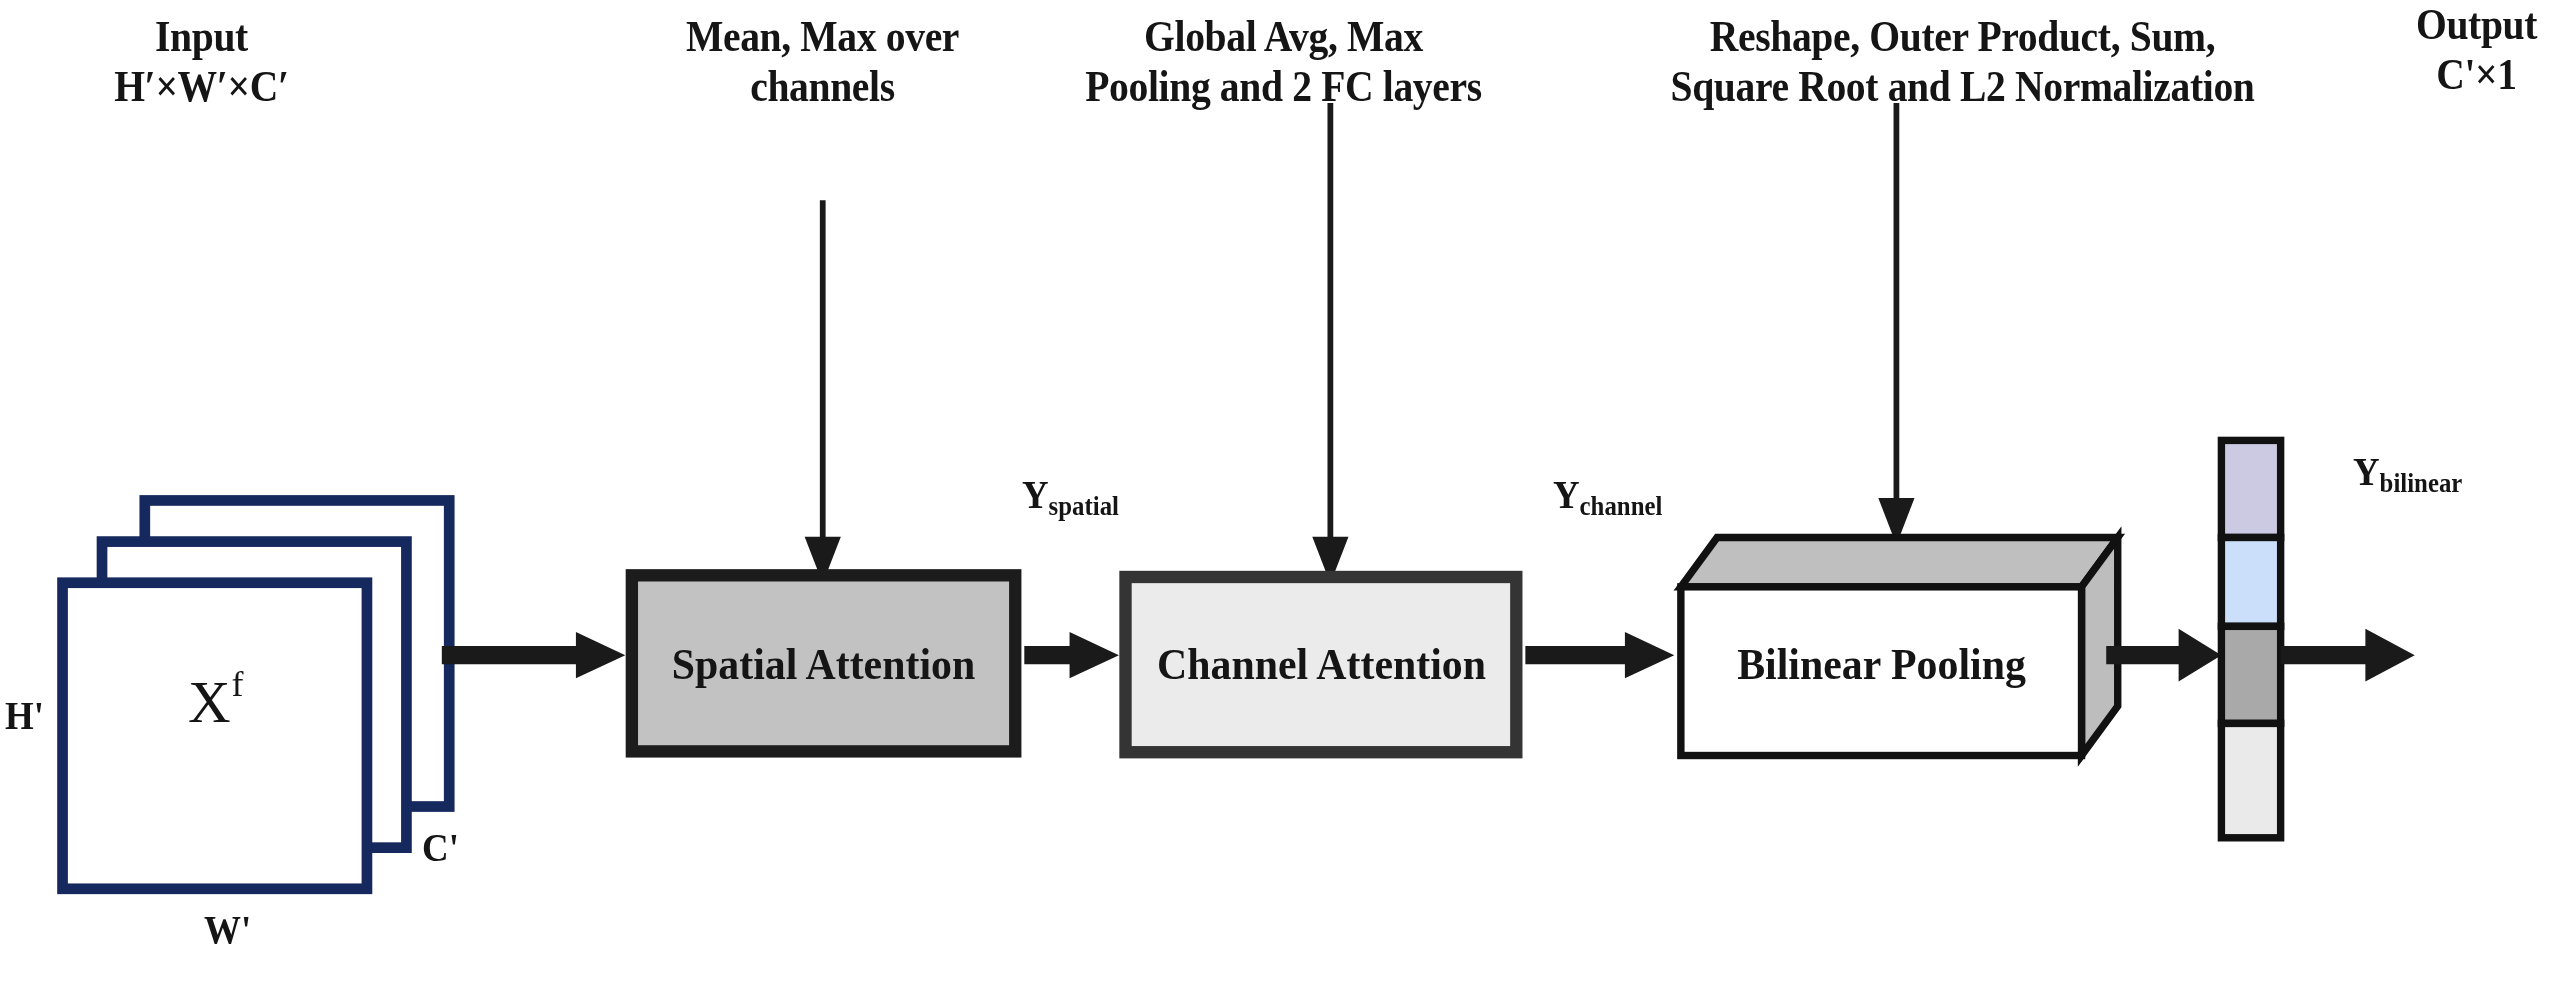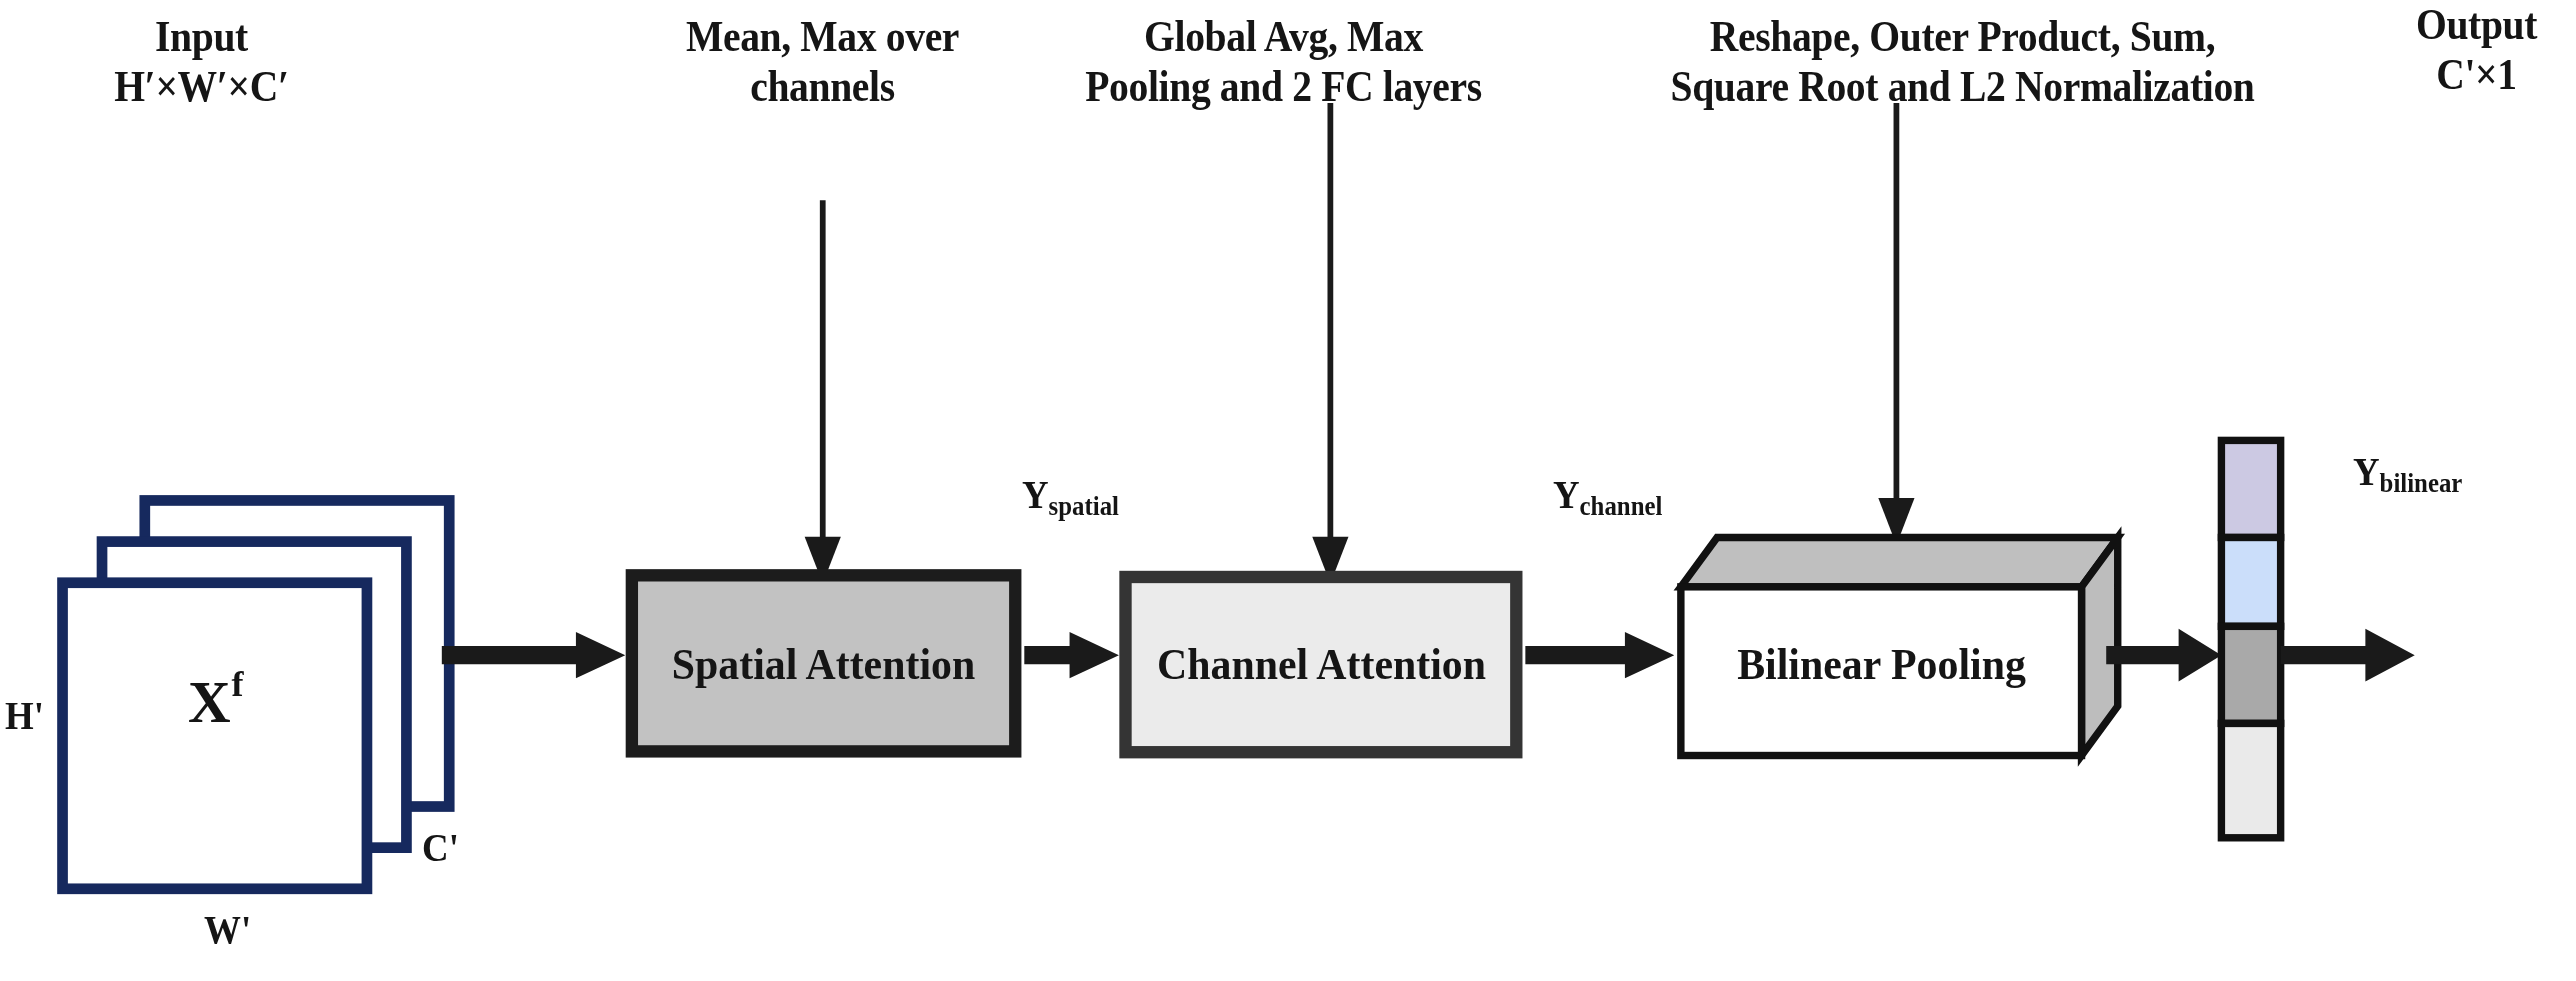--- a/index.html
+++ b/index.html
@@ -21,21 +21,21 @@
   }
   .ylabel .sub{font-size:27px;vertical-align:baseline;position:relative;top:7.4px;}
   .dimlabel{position:absolute;font-weight:bold;font-size:41px;white-space:nowrap;
             transform:scaleX(0.9);transform-origin:left top;}
   svg{position:absolute;left:0;top:0;overflow:visible;}
   .boxlabel{
     position:absolute;font-weight:bold;font-size:45px;white-space:nowrap;
     transform:scaleX(0.93);transform-origin:center;
     text-align:center;
   }
-  .xf{position:absolute;font-weight:bold;font-size:59px;white-space:nowrap;}
+  .xf{position:absolute;font-weight:normal;font-size:59px;white-space:nowrap;}
   .xf .sup{font-size:36px;vertical-align:super;position:relative;top:-5px;left:0.8px;}
 </style>
 </head>
 <body>
 
 <div class="stage">
 
   <div class="caption" style="left:45px;top:11.5px;width:313px;">
     <span class="l">Input</span>
     <span class="l">H′×W′×C′</span>

